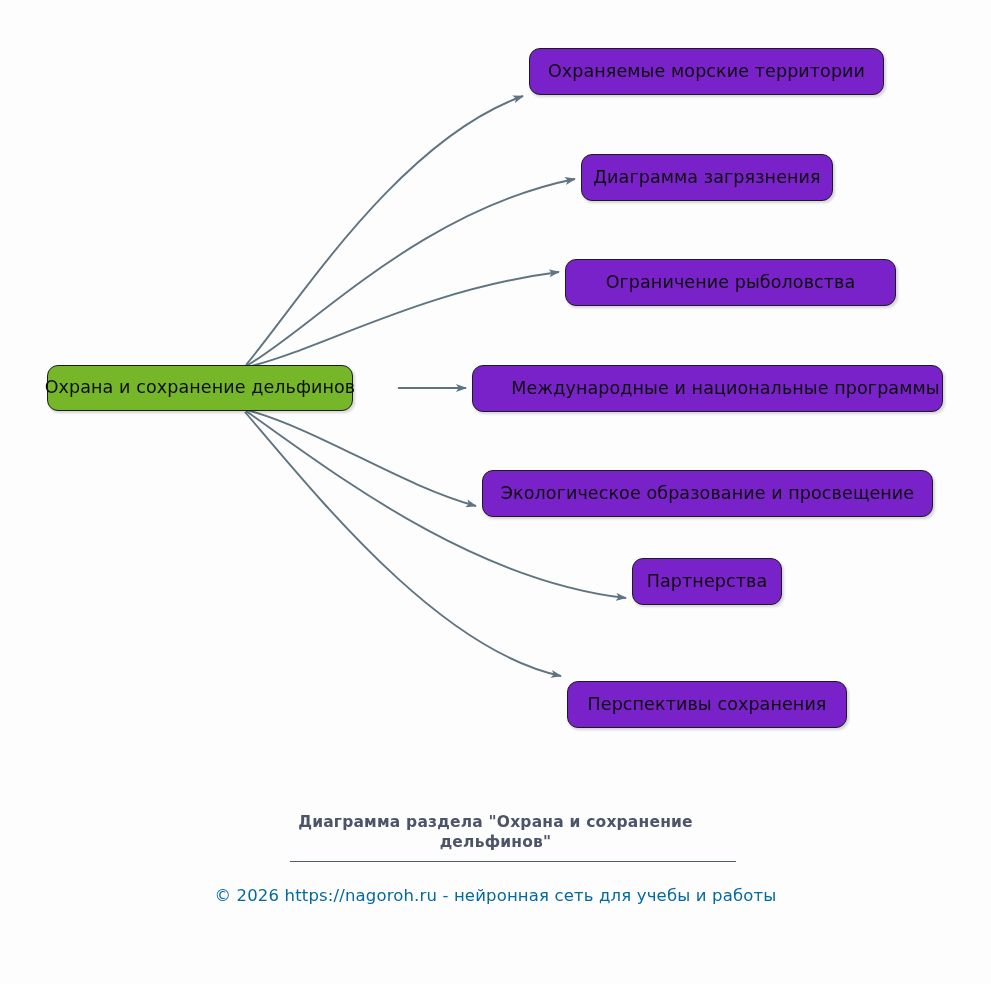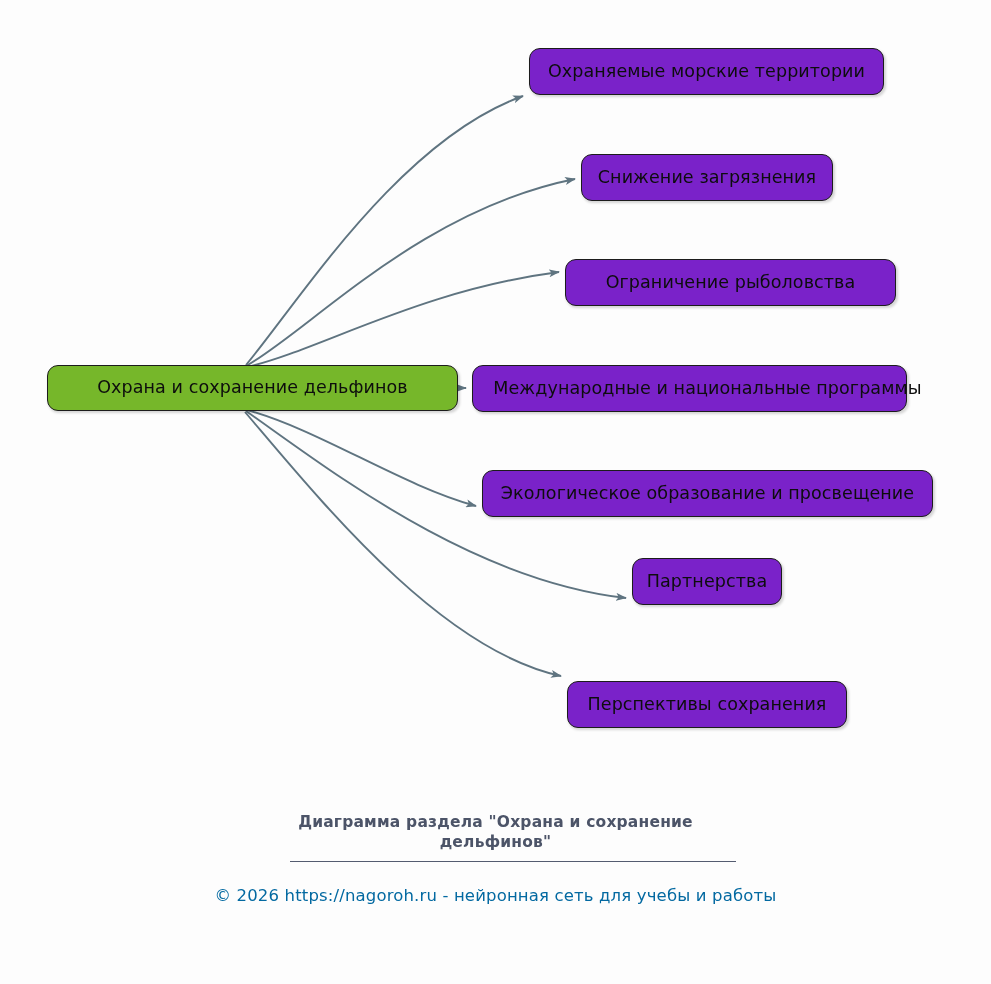--- a/index.html
+++ b/index.html
@@ -109,37 +109,37 @@
       <path d="M 246 365 C 300 300, 400 140, 523 96"></path>
       <path d="M 246 366 C 310 330, 420 210, 575 179"></path>
       <path d="M 247 367 C 320 350, 420 290, 559 272"></path>
       <path d="M 398 388 L 466 388"></path>
       <path d="M 247 410 C 320 430, 400 485, 476 506"></path>
       <path d="M 246 411 C 330 470, 470 580, 626 598"></path>
       <path d="M 245 412 C 320 500, 440 650, 561 676"></path>
     </g>
   </svg>
 
-  <div class="node node-root" style="left:47px; top:365px; width:411px; height:46px;">
+  <div class="node node-root" style="left:47px; top:365px; width:306px; height:46px;">
     <span class="node-label">Охрана и сохранение дельфинов</span>
   </div>
 
   <div class="node node-child" style="left:529px; top:48px; width:355px; height:47px;">
     <span class="node-label">Охраняемые морские территории</span>
   </div>
 
   <div class="node node-child" style="left:581px; top:154px; width:252px; height:47px;">
-    <span class="node-label">Снижение загрязнения</span>
+    <span class="node-label">Диаграмма загрязнения</span>
   </div>
 
   <div class="node node-child" style="left:565px; top:259px; width:331px; height:47px;border-radius:11px;">
     <span class="node-label">Ограничение рыболовства</span>
   </div>
 
-  <div class="node node-child" style="left:472px; top:365px; width:435px; height:47px;padding-left:36px;">
+  <div class="node node-child" style="left:472px; top:365px; width:471px; height:47px;padding-left:36px;">
     <span class="node-label">Международные и национальные программы</span>
   </div>
 
   <div class="node node-child" style="left:482px; top:470px; width:451px; height:47px;">
     <span class="node-label">Экологическое образование и просвещение</span>
   </div>
 
   <div class="node node-child" style="left:632px; top:558px; width:150px; height:47px;">
     <span class="node-label">Партнерства</span>
   </div>

